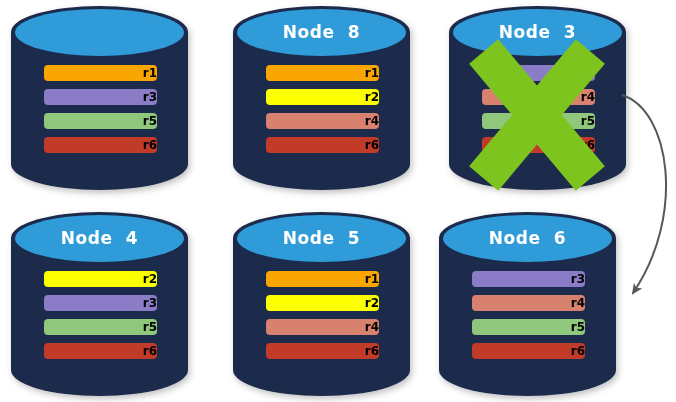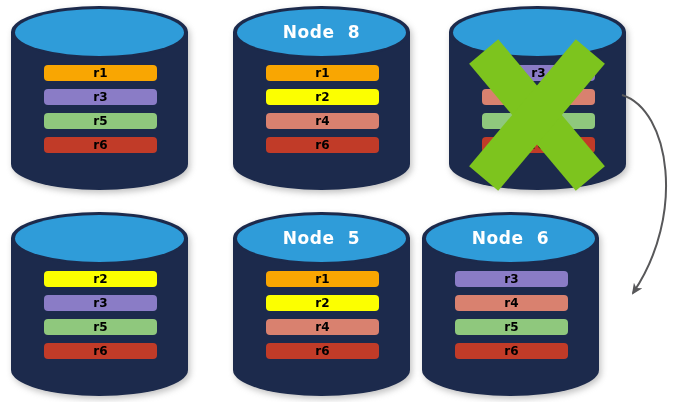--- a/index.html
+++ b/index.html
@@ -32,21 +32,21 @@
   .cyl-title {
     position:absolute; left:0; right:0; top:3px; height:47px;
     line-height:47px; text-align:center; z-index:3;
     color:var(--node_title_color,#ffffff);
     font-size:17px; font-weight:bold; word-spacing:7px; letter-spacing:0.5px;
   }
 
   .bars { position:absolute; left:33px; top:59px; width:113px; z-index:4; }
   .bar {
     height:16px; margin-bottom:8px; border-radius:4px;
-    text-align:center; line-height:16px;
+    text-align:right; line-height:16px;
     font-size:12px; font-weight:bold;
     color:var(--replica_text_color,#000000);
   }
 
   
   .x-overlay { position:absolute; width:177px; height:184px; z-index:6; pointer-events:none; }
   .x-arm {
     position:absolute; left:69px; top:26px; width:38px; height:166px;
     background:var(--failure_x_color,#7DC41E);
   }
@@ -94,35 +94,37 @@
     </div>
   </div>
 
   <div class="cylinder" style="left:449px; top:6px;">
     <div class="cyl-shape">
       <div class="cyl-bottom"></div>
       <div class="cyl-mid"></div>
       <div class="cyl-top-navy"></div>
     </div>
     <div class="cyl-cap"></div>
+    <div class="cyl-title">Node 3</div>
     <div class="bars">
       <div class="bar" style="background: rgb(138, 124, 198);">r3</div>
       <div class="bar" style="background: rgb(217, 129, 111);">r4</div>
       <div class="bar" style="background: rgb(143, 200, 125);">r5</div>
       <div class="bar" style="background: rgb(193, 59, 40);">r6</div>
     </div>
   </div>
 
   <div class="cylinder" style="left:11px; top:212px;">
     <div class="cyl-shape">
       <div class="cyl-bottom"></div>
       <div class="cyl-mid"></div>
       <div class="cyl-top-navy"></div>
     </div>
     <div class="cyl-cap"></div>
+    <div class="cyl-title">Node 4</div>
     <div class="bars">
       <div class="bar" style="background: rgb(252, 255, 0);">r2</div>
       <div class="bar" style="background: rgb(138, 124, 198);">r3</div>
       <div class="bar" style="background: rgb(143, 200, 125);">r5</div>
       <div class="bar" style="background: rgb(193, 59, 40);">r6</div>
     </div>
   </div>
 
   <div class="cylinder" style="left:233px; top:212px;">
     <div class="cyl-shape">
@@ -133,21 +135,21 @@
     <div class="cyl-cap"></div>
     <div class="cyl-title">Node 5</div>
     <div class="bars">
       <div class="bar" style="background: rgb(249, 166, 2);">r1</div>
       <div class="bar" style="background: rgb(252, 255, 0);">r2</div>
       <div class="bar" style="background: rgb(217, 129, 111);">r4</div>
       <div class="bar" style="background: rgb(193, 59, 40);">r6</div>
     </div>
   </div>
 
-  <div class="cylinder" style="left:422px; top:212px;text-decoration:underline;">
+  <div class="cylinder" style="left:439px; top:212px;text-decoration:underline;">
     <div class="cyl-shape">
       <div class="cyl-bottom"></div>
       <div class="cyl-mid"></div>
       <div class="cyl-top-navy"></div>
     </div>
     <div class="cyl-cap"></div>
     <div class="cyl-title">Node 6</div>
     <div class="bars">
       <div class="bar" style="background: rgb(138, 124, 198);">r3</div>
       <div class="bar" style="background: rgb(217, 129, 111);">r4</div>

